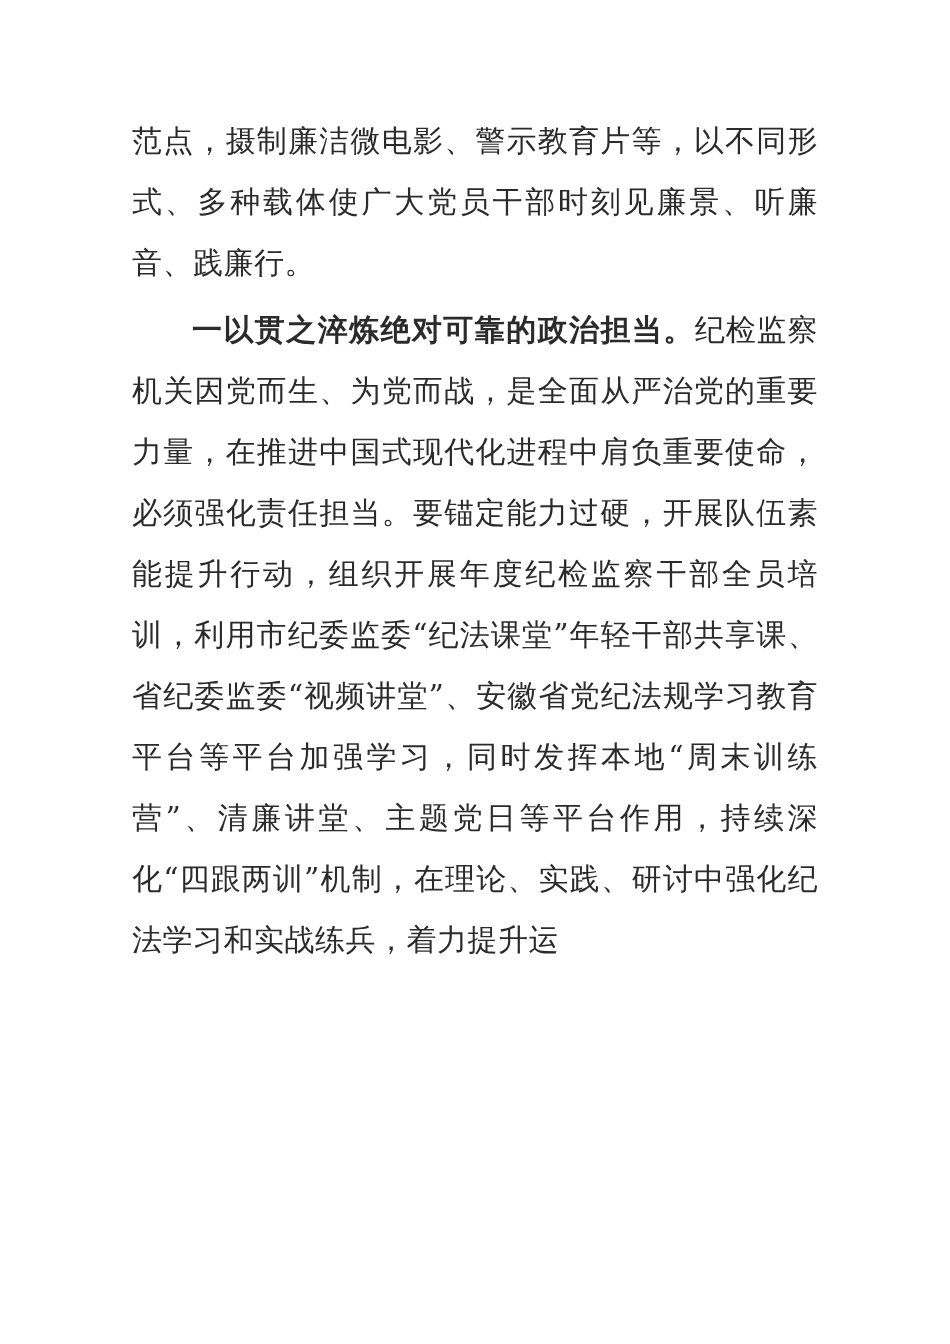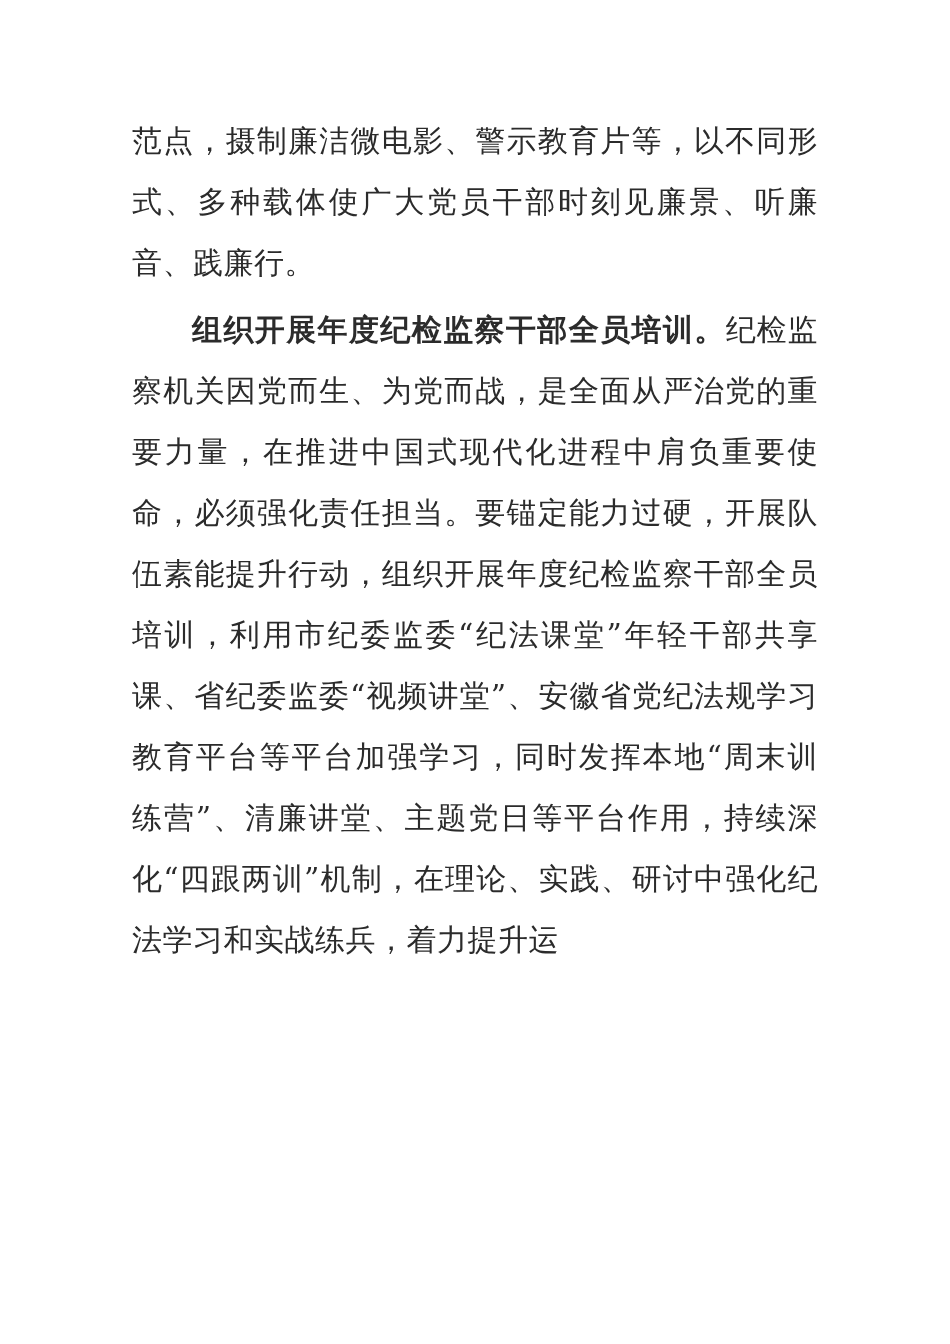--- a/index.html
+++ b/index.html
@@ -48,17 +48,17 @@
 <body>
 
 <div class="page">
   <div class="doc-body">
 
     <p class="para">
       <span>范点，摄制廉洁微电影、警示教育片等，以不同形式、多种载体使广大党员干部时刻见廉景、听廉音、践廉行。</span>
     </p>
 
     <p class="para indent">
-      <span class="lead">组织开展年度纪检监察干部全员培训。</span><span>纪检监察机关因党而生、为党而战，是全面从严治党的重要力量，在推进中国式现代化进程中肩负重要使命，必须强化责任担当。要锚定能力过硬，开展队伍素能提升行动，组织开展年度纪检监察干部全员培训，利用市纪委监委“纪法课堂”年轻干部共享课、省纪委监委“视频讲堂”、安徽省党纪法规学习教育平台等平台加强学习，同时发挥本地“周末训练营”、清廉讲堂、主题党日等平台作用，持续深化“四跟两训”机制，在理论、实践、研讨中强化纪法学习和实战练兵，着力提升运</span>
+      <span class="lead">一以贯之淬炼绝对可靠的政治担当。</span><span>纪检监察机关因党而生、为党而战，是全面从严治党的重要力量，在推进中国式现代化进程中肩负重要使命，必须强化责任担当。要锚定能力过硬，开展队伍素能提升行动，组织开展年度纪检监察干部全员培训，利用市纪委监委“纪法课堂”年轻干部共享课、省纪委监委“视频讲堂”、安徽省党纪法规学习教育平台等平台加强学习，同时发挥本地“周末训练营”、清廉讲堂、主题党日等平台作用，持续深化“四跟两训”机制，在理论、实践、研讨中强化纪法学习和实战练兵，着力提升运</span>
     </p>
 
   </div>
 </div>
 
 </body></html>

